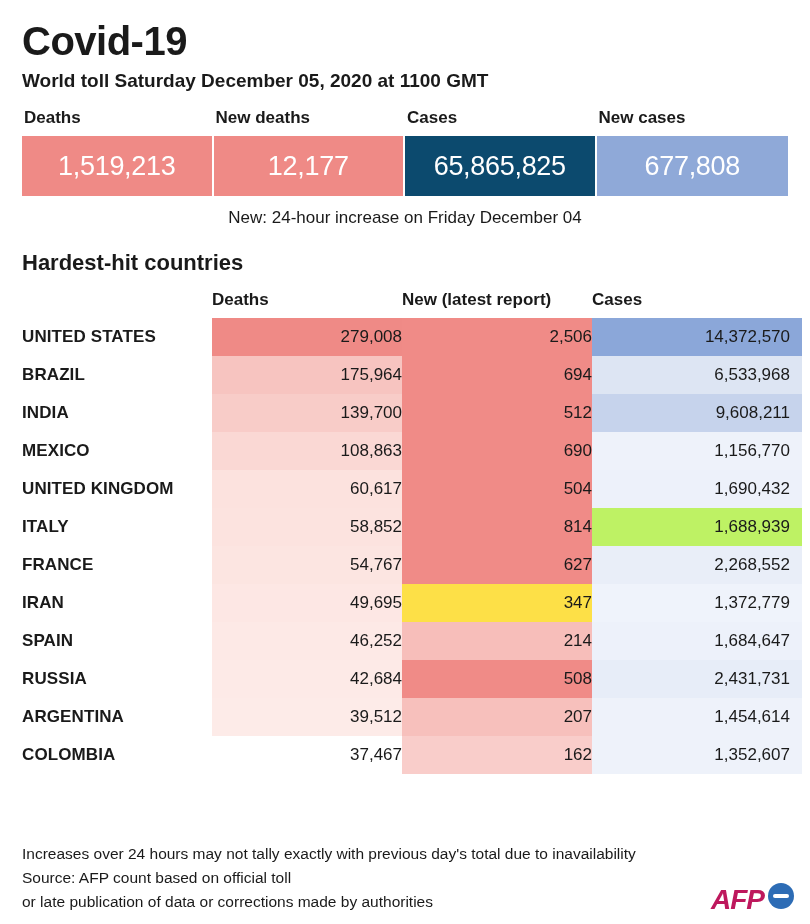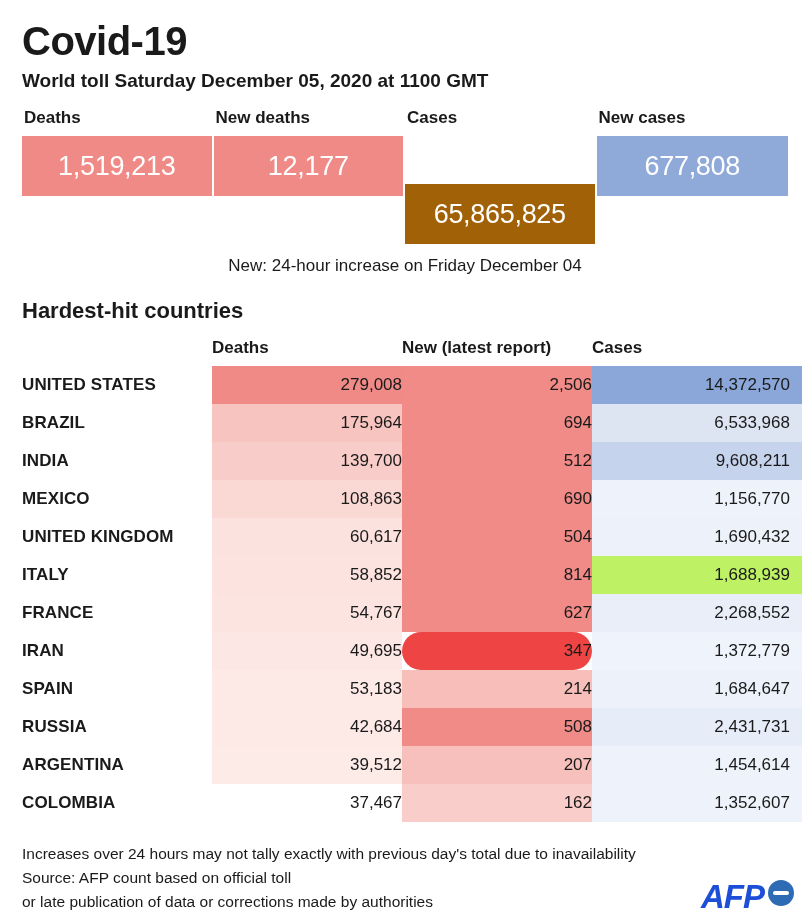--- a/index.html
+++ b/index.html
@@ -117,22 +117,22 @@
     right: 16px;
     bottom: 8px;
     display: flex;
     align-items: center;
     gap: 4px;
   }
   .afp-text {
     font-family: "Liberation Sans", sans-serif;
     font-weight: bold;
     font-style: italic;
-    font-size: 33px;
-    color: #1d4ed8;
+    font-size: 28px;
+    color: #be185d;
     letter-spacing: -1px;
     margin-top: 15px;
   }
   .afp-dot {
     width: 26px; height: 26px;
     border-radius: 50%;
     background: #2d6cb5;
     position: relative;
     top: 3px;
   }
@@ -154,21 +154,21 @@
   <div class="subtitle">World toll Saturday December 05, 2020 at 1100 GMT</div>
 
   <div class="summary">
     <div class="summary-head">Deaths</div>
     <div class="summary-head">New deaths</div>
     <div class="summary-head">Cases</div>
     <div class="summary-head">New cases</div>
 
     <div class="summary-cell sep-left" style="background: rgb(239, 138, 134);">1,519,213</div>
     <div class="summary-cell sep-left" style="background: rgb(239, 138, 134);">12,177</div>
-    <div class="summary-cell sep-left" style="background: #a16207; margin-top: 48px;">65,865,825</div>
+    <div class="summary-cell sep-left" style="background: #0c4a6e;">65,865,825</div>
     <div class="summary-cell" style="background: rgb(143, 169, 216);">677,808</div>
   </div>
 
   <div class="note">New: 24-hour increase on Friday December 04</div>
 
   <div class="section-title">Hardest-hit countries</div>
 
   <table class="countries">
     <thead>
       <tr>
@@ -217,26 +217,26 @@
         </tr>
         <tr>
           <td class="name">FRANCE</td>
           <td class="num deaths" style="background: rgb(252, 229, 225);">54,767</td>
           <td class="num new" style="background: rgb(240, 139, 135);">627</td>
           <td class="num cases" style="background: rgb(233, 238, 248);">2,268,552</td>
         </tr>
         <tr>
           <td class="name">IRAN</td>
           <td class="num deaths" style="background: rgb(253, 231, 228);">49,695</td>
-          <td class="num new" style="background: #ef4444; border-radius: 19px;">347</td>
+          <td class="num new" style="background: #fde047;">347</td>
           <td class="num cases" style="background: rgb(239, 243, 251);">1,372,779</td>
         </tr>
         <tr>
           <td class="name">SPAIN</td>
-          <td class="num deaths" style="background: rgb(253, 233, 230);">53,183</td>
+          <td class="num deaths" style="background: rgb(253, 233, 230);">46,252</td>
           <td class="num new" style="background: rgb(247, 190, 186);">214</td>
           <td class="num cases" style="background: rgb(237, 241, 250);">1,684,647</td>
         </tr>
         <tr>
           <td class="name">RUSSIA</td>
           <td class="num deaths" style="background: rgb(253, 234, 231);">42,684</td>
           <td class="num new" style="background: rgb(240, 139, 135);">508</td>
           <td class="num cases" style="background: rgb(231, 237, 248);">2,431,731</td>
         </tr>
         <tr>

